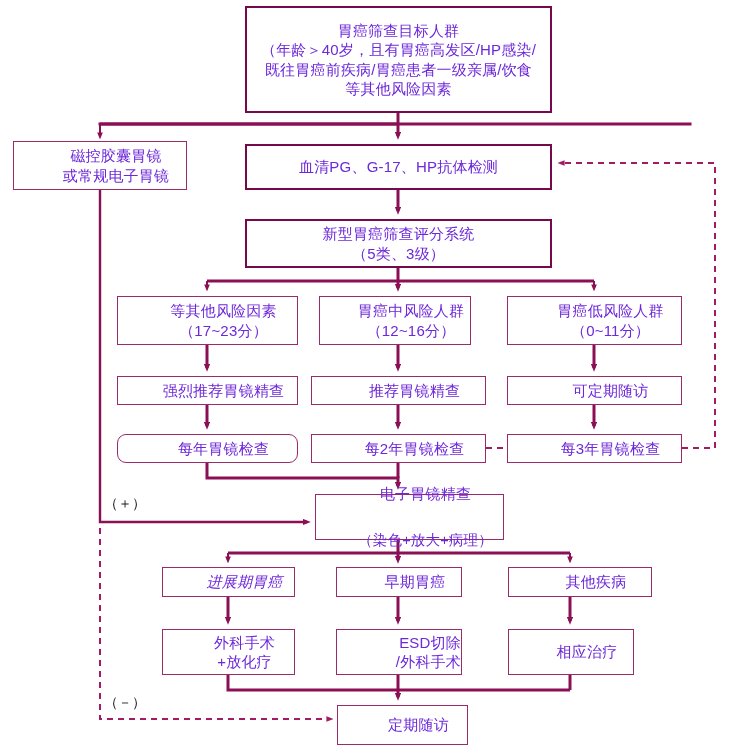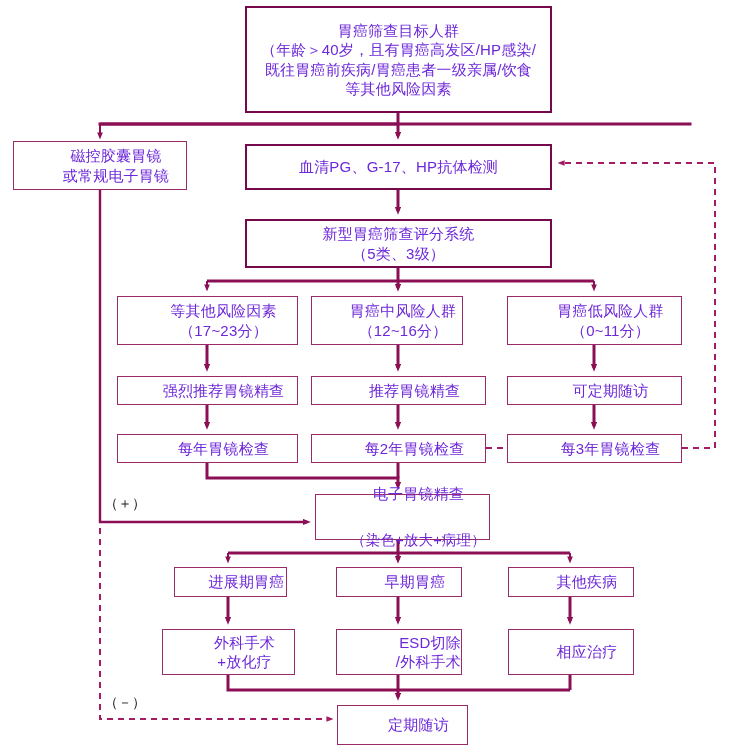--- a/index.html
+++ b/index.html
@@ -147,21 +147,21 @@
   <div class="node-box thick" style="left:245px; top:219px; width:307px; height:49px;">
     <span class="node-line fs15">新型胃癌筛查评分系统</span>
     <span class="node-line fs15">（5类、3级）</span>
   </div>
 
   <div class="node-box thin" style="left:117px; top:296px; width:181px; height:49px;">
     <span class="node-line fs15">等其他风险因素</span>
     <span class="node-line fs15">（17~23分）</span>
   </div>
 
-  <div class="node-box thin" style="left:311px; top:296px; width:152px; height:49px;align-items:center;">
+  <div class="node-box thin" style="left:319px; top:296px; width:152px; height:49px;align-items:center;">
     <span class="node-line fs15">胃癌中风险人群</span>
     <span class="node-line fs15">（12~16分）</span>
   </div>
 
   <div class="node-box thin" style="left:507px; top:296px; width:175px; height:49px;">
     <span class="node-line fs15">胃癌低风险人群</span>
     <span class="node-line fs15">（0~11分）</span>
   </div>
 
   <div class="node-box thin" style="left:117px; top:376px; width:181px; height:29px;">
@@ -169,46 +169,46 @@
   </div>
 
   <div class="node-box thin" style="left:507px; top:376px; width:175px; height:29px;">
     <span class="node-line fs15">可定期随访</span>
   </div>
 
   <div class="node-box thin" style="left:311px; top:376px; width:175px; height:29px;">
     <span class="node-line fs15">推荐胃镜精查</span>
   </div>
 
-  <div class="node-box thin" style="left:117px; top:434px; width:181px; height:29px;">
+  <div class="node-box thin" style="left:117px; top:434px; width:181px; height:29px;border-radius:9px;">
     <span class="node-line fs15">每年胃镜检查</span>
   </div>
 
   <div class="node-box thin" style="left:311px; top:434px; width:175px; height:29px;">
     <span class="node-line fs15">每2年胃镜检查</span>
   </div>
 
   <div class="node-box thin" style="left:507px; top:434px; width:175px; height:29px;">
     <span class="node-line fs15">每3年胃镜检查</span>
   </div>
 
-  <div class="node-box thin" style="left:315px; top:494px; width:175px; height:46px;">
+  <div class="node-box thin" style="left:315px; top:494px; width:189px; height:46px;">
     <span class="node-line fs15">电子胃镜精查</span>
     <span class="node-line fs14">（染色+放大+病理）</span>
   </div>
 
-  <div class="node-box thin" style="left:174px; top:567px; width:113px; height:30px;">
+  <div class="node-box thin" style="left:162px; top:567px; width:133px; height:30px;font-style:italic;">
     <span class="node-line fs15">进展期胃癌</span>
   </div>
 
   <div class="node-box thin" style="left:336px; top:567px; width:126px; height:30px;">
     <span class="node-line fs15">早期胃癌</span>
   </div>
 
-  <div class="node-box thin" style="left:508px; top:567px; width:126px; height:30px;">
+  <div class="node-box thin" style="left:508px; top:567px; width:144px; height:30px;">
     <span class="node-line fs15">其他疾病</span>
   </div>
 
   <div class="node-box thin" style="left:162px; top:629px; width:133px; height:46px;">
     <span class="node-line fs15">外科手术</span>
     <span class="node-line fs15">+放化疗</span>
   </div>
 
   <div class="node-box thin" style="left:336px; top:629px; width:126px; height:46px;align-items:flex-end;">
     <span class="node-line fs15">ESD切除</span>

